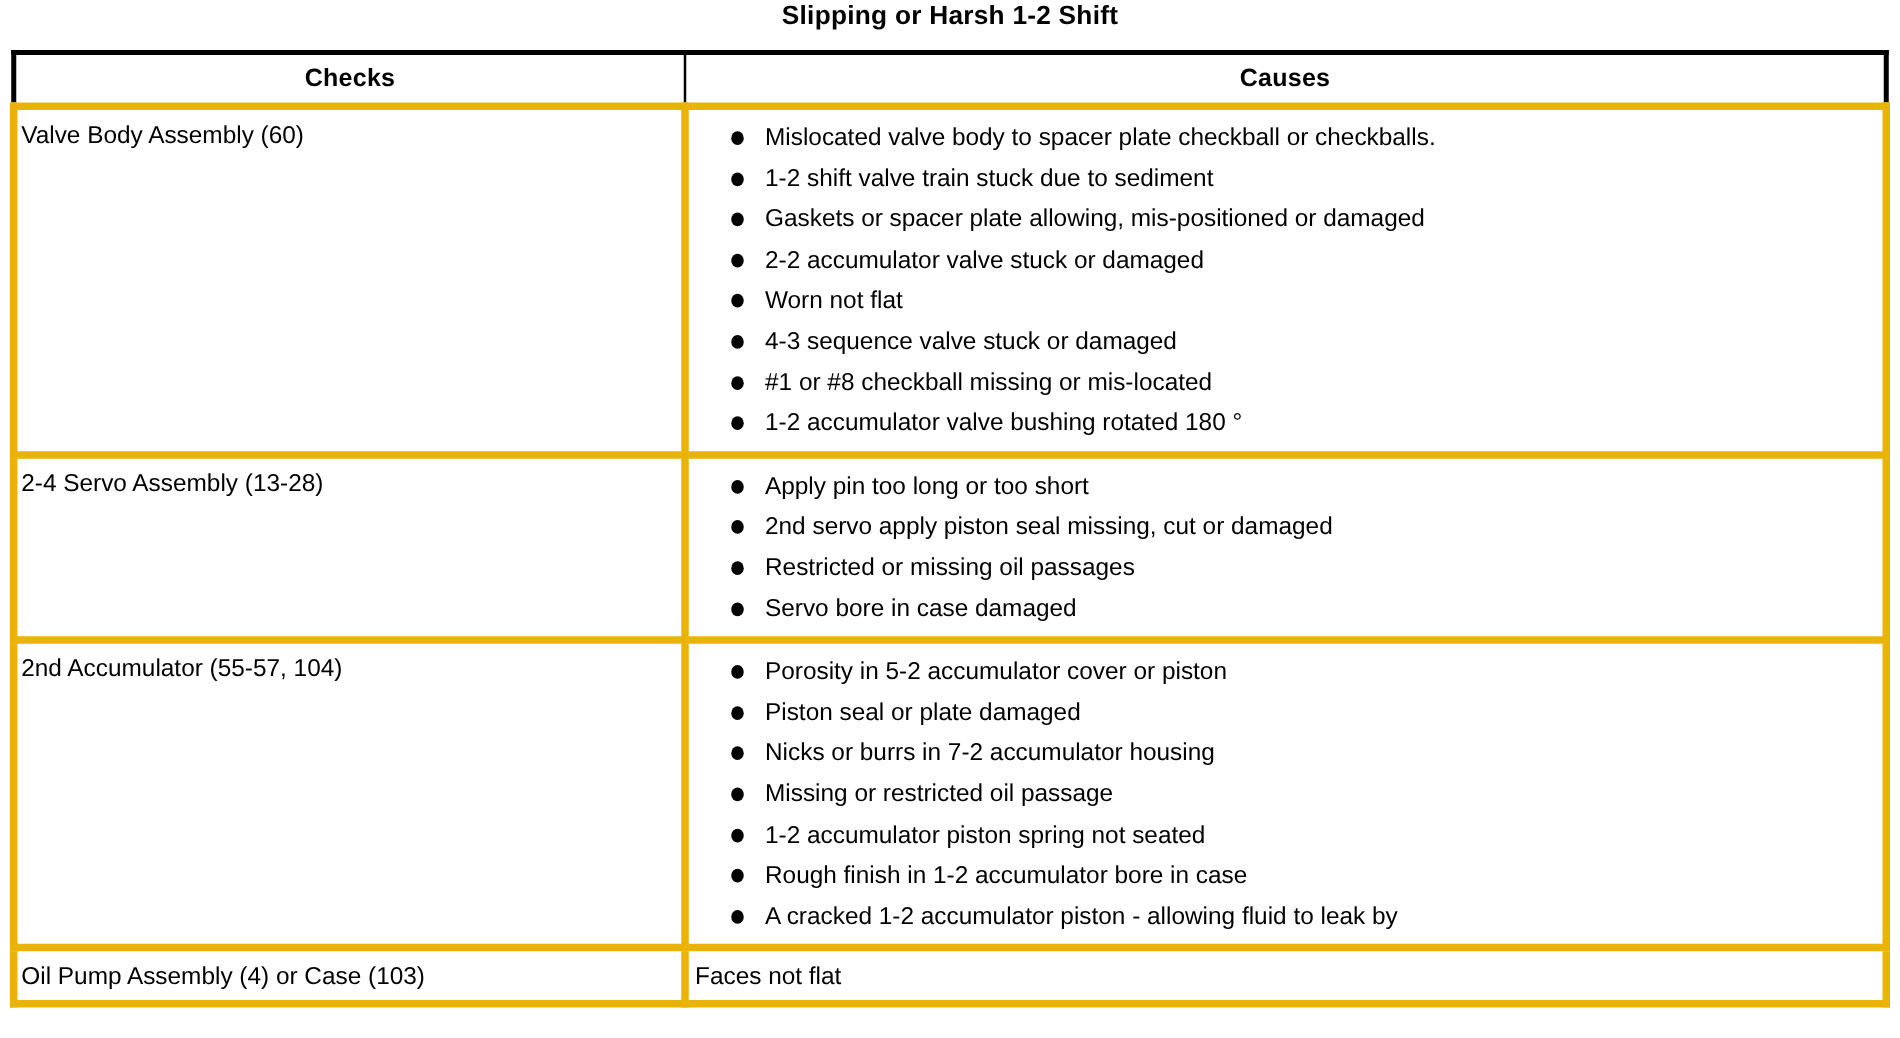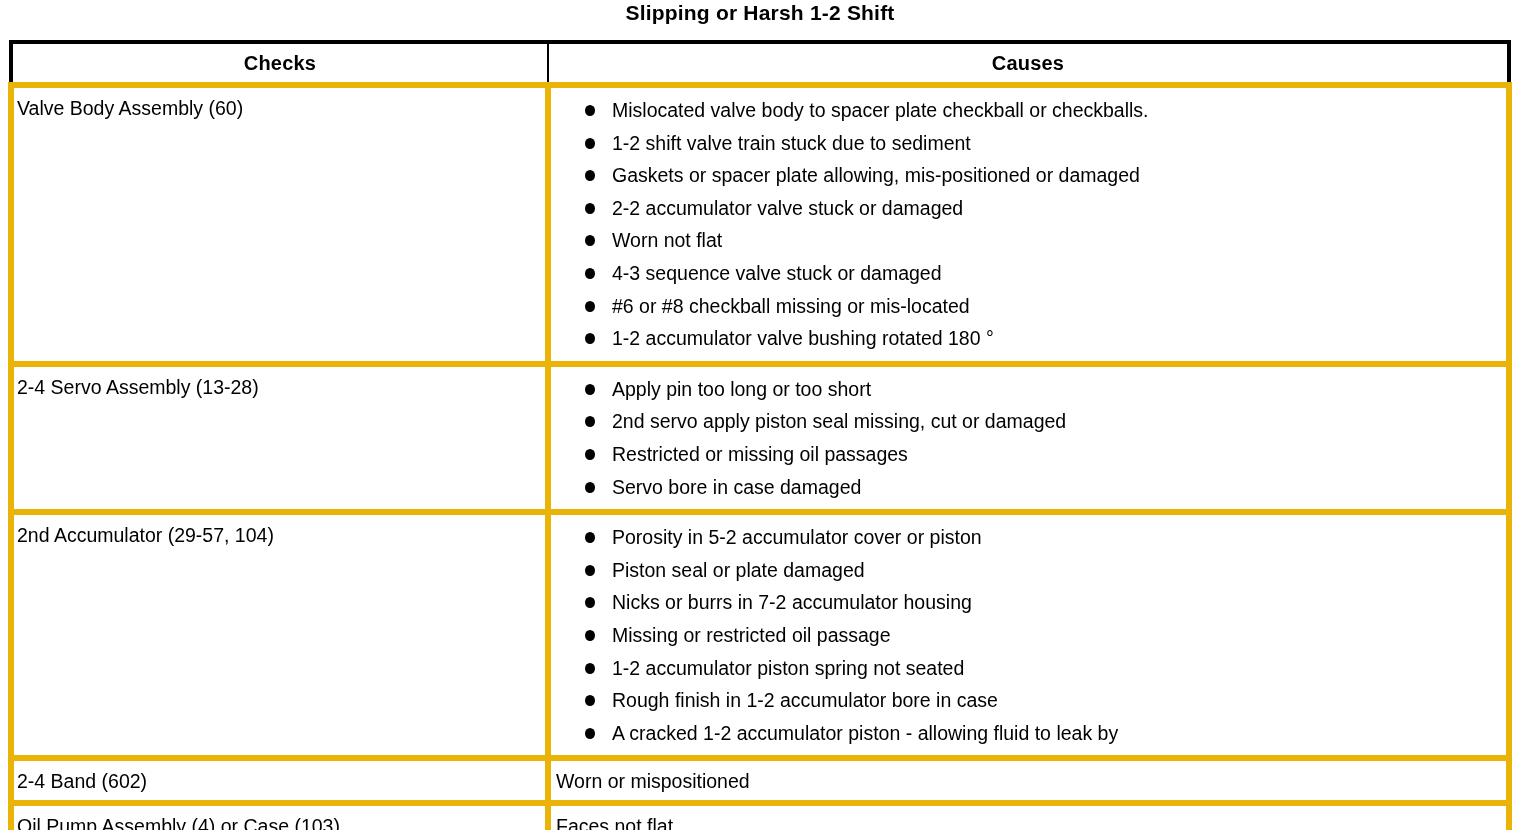--- a/index.html
+++ b/index.html
@@ -101,57 +101,53 @@
       <tr>
         <td class="check-cell">Valve Body Assembly (60)</td>
         <td>
           <ul class="causes-list">
             <li><span class="bullet"></span><span>Mislocated valve body to spacer plate checkball or checkballs.</span></li>
             <li><span class="bullet"></span><span>1-2 shift valve train stuck due to sediment</span></li>
             <li><span class="bullet"></span><span>Gaskets or spacer plate allowing, mis-positioned or damaged</span></li>
             <li><span class="bullet"></span><span>2-2 accumulator valve stuck or damaged</span></li>
             <li><span class="bullet"></span><span>Worn not flat</span></li>
             <li><span class="bullet"></span><span>4-3 sequence valve stuck or damaged</span></li>
-            <li><span class="bullet"></span><span>#6 or #8 checkball missing or mis-located</span></li>
+            <li><span class="bullet"></span><span>#1 or #8 checkball missing or mis-located</span></li>
             <li><span class="bullet"></span><span>1-2 accumulator valve bushing rotated 180 °</span></li>
           </ul>
         </td>
       </tr>
 
       <tr>
         <td class="check-cell">2-4 Servo Assembly (13-28)</td>
         <td>
           <ul class="causes-list">
             <li><span class="bullet"></span><span>Apply pin too long or too short</span></li>
             <li><span class="bullet"></span><span>2nd servo apply piston seal missing, cut or damaged</span></li>
             <li><span class="bullet"></span><span>Restricted or missing oil passages</span></li>
             <li><span class="bullet"></span><span>Servo bore in case damaged</span></li>
           </ul>
         </td>
       </tr>
 
       <tr>
-        <td class="check-cell">2nd Accumulator (29-57, 104)</td>
+        <td class="check-cell">2nd Accumulator (55-57, 104)</td>
         <td>
           <ul class="causes-list">
             <li><span class="bullet"></span><span>Porosity in 5-2 accumulator cover or piston</span></li>
             <li><span class="bullet"></span><span>Piston seal or plate damaged</span></li>
             <li><span class="bullet"></span><span>Nicks or burrs in 7-2 accumulator housing</span></li>
             <li><span class="bullet"></span><span>Missing or restricted oil passage</span></li>
             <li><span class="bullet"></span><span>1-2 accumulator piston spring not seated</span></li>
             <li><span class="bullet"></span><span>Rough finish in 1-2 accumulator bore in case</span></li>
             <li><span class="bullet"></span><span>A cracked 1-2 accumulator piston - allowing fluid to leak by</span></li>
           </ul>
         </td>
       </tr>
 
-      <tr>
-        <td class="check-cell">2-4 Band (602)</td>
-        <td class="plain-cell">Worn or mispositioned</td>
-      </tr>
 
       <tr>
         <td class="check-cell">Oil Pump Assembly (4) or Case (103)</td>
         <td class="plain-cell">Faces not flat</td>
       </tr>
 
     </tbody>
   </table>
 </div>
 

